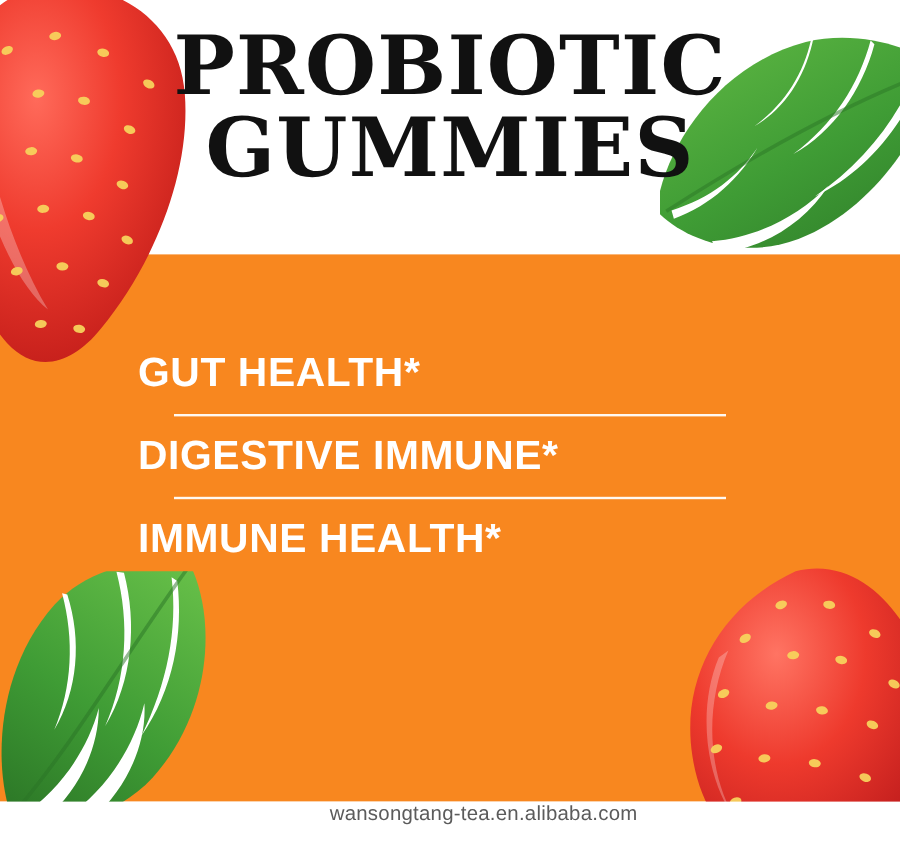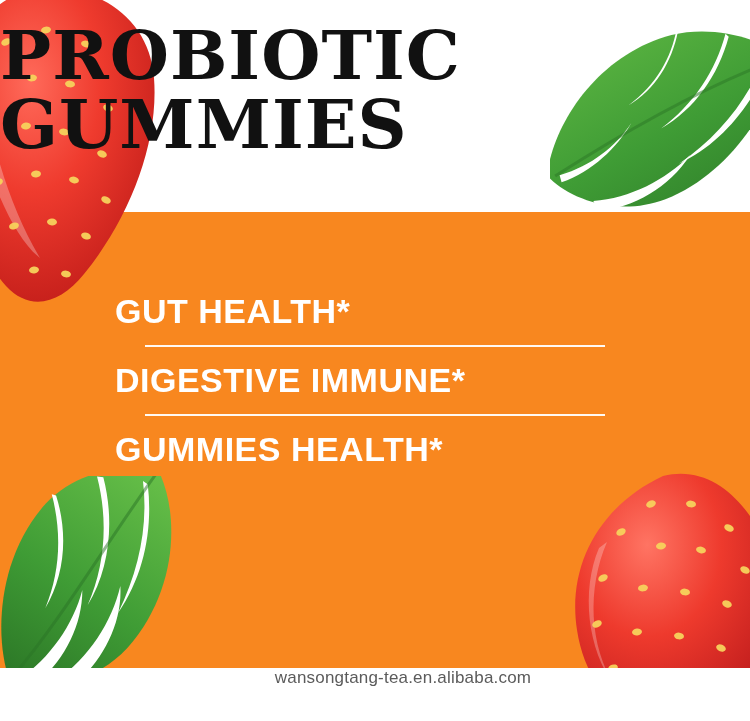--- a/index.html
+++ b/index.html
@@ -30,21 +30,21 @@
     height: 456px;
     background: #f8871f;
   }
 
   
   .title-block {
     position: absolute;
     left: 0;
     top: 22px;
     width: 750px;
-    text-align: left;
+    text-align: center;
     z-index: 40;
     pointer-events: none;
   }
   .title-line {
     font-family: "DejaVu Serif", "Liberation Serif", serif;
     font-weight: 700;
     color: #111111;
     letter-spacing: 1px;
     line-height: 0.99;
   }
@@ -272,20 +272,20 @@
   <div class="title-block">
     <div class="title-line title-line-1">PROBIOTIC</div>
     <div class="title-line title-line-2">GUMMIES</div>
   </div>
 
   <div class="benefits">
     <div class="benefit">GUT HEALTH*</div>
     <div class="divider"></div>
     <div class="benefit">DIGESTIVE IMMUNE*</div>
     <div class="divider"></div>
-    <div class="benefit">GUMMIES HEALTH*</div>
+    <div class="benefit">IMMUNE HEALTH*</div>
   </div>
 
   <div class="footer">
     <span class="footer-text">wansongtang-tea.en.alibaba.com</span>
   </div>
 
 </div>
 
 </body></html>

